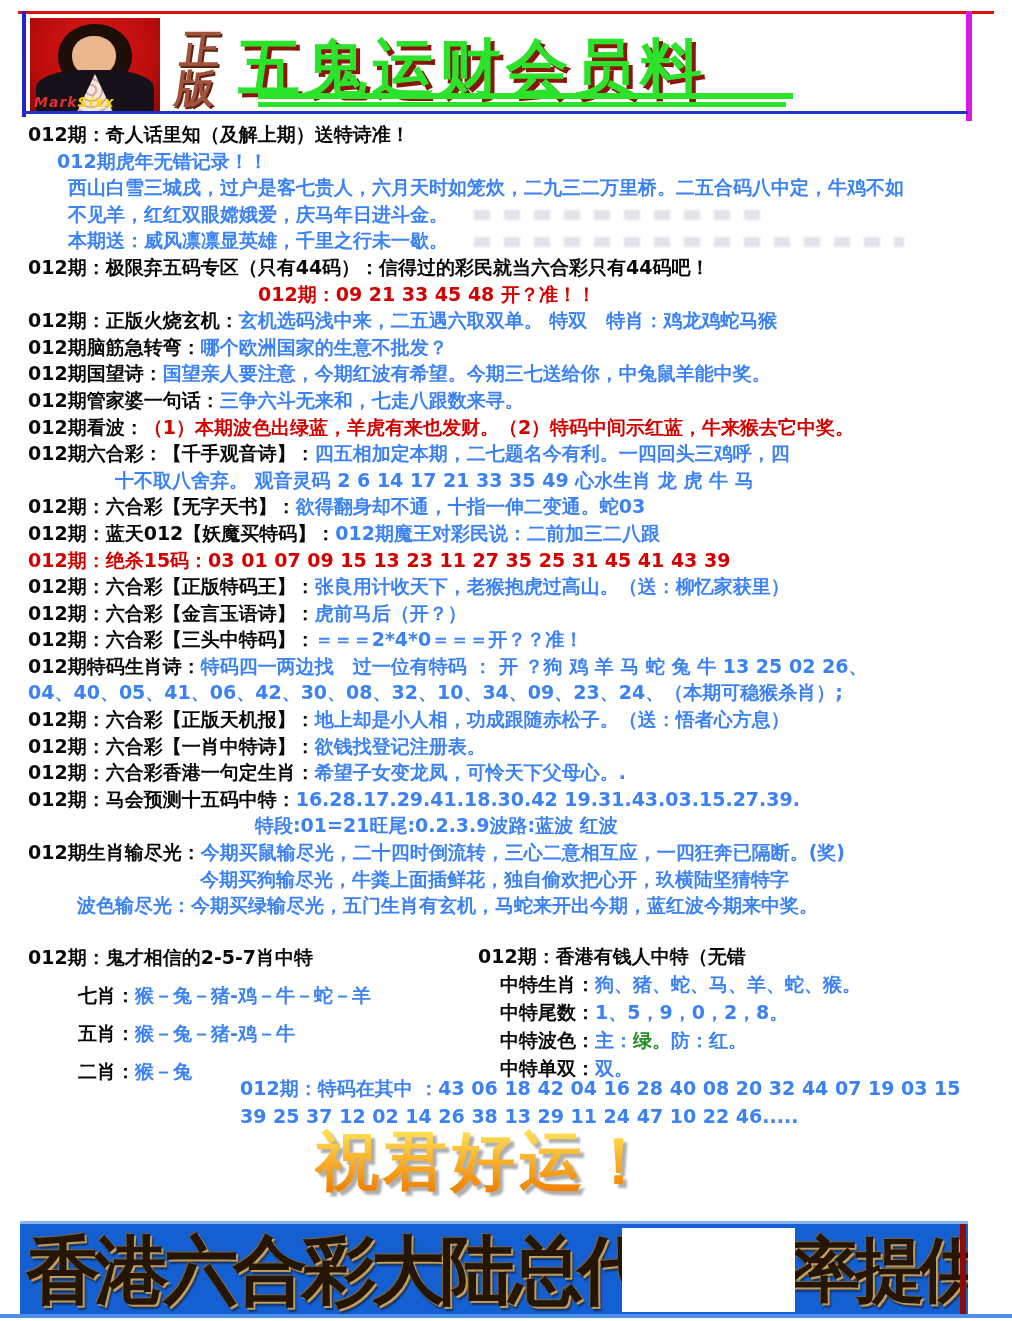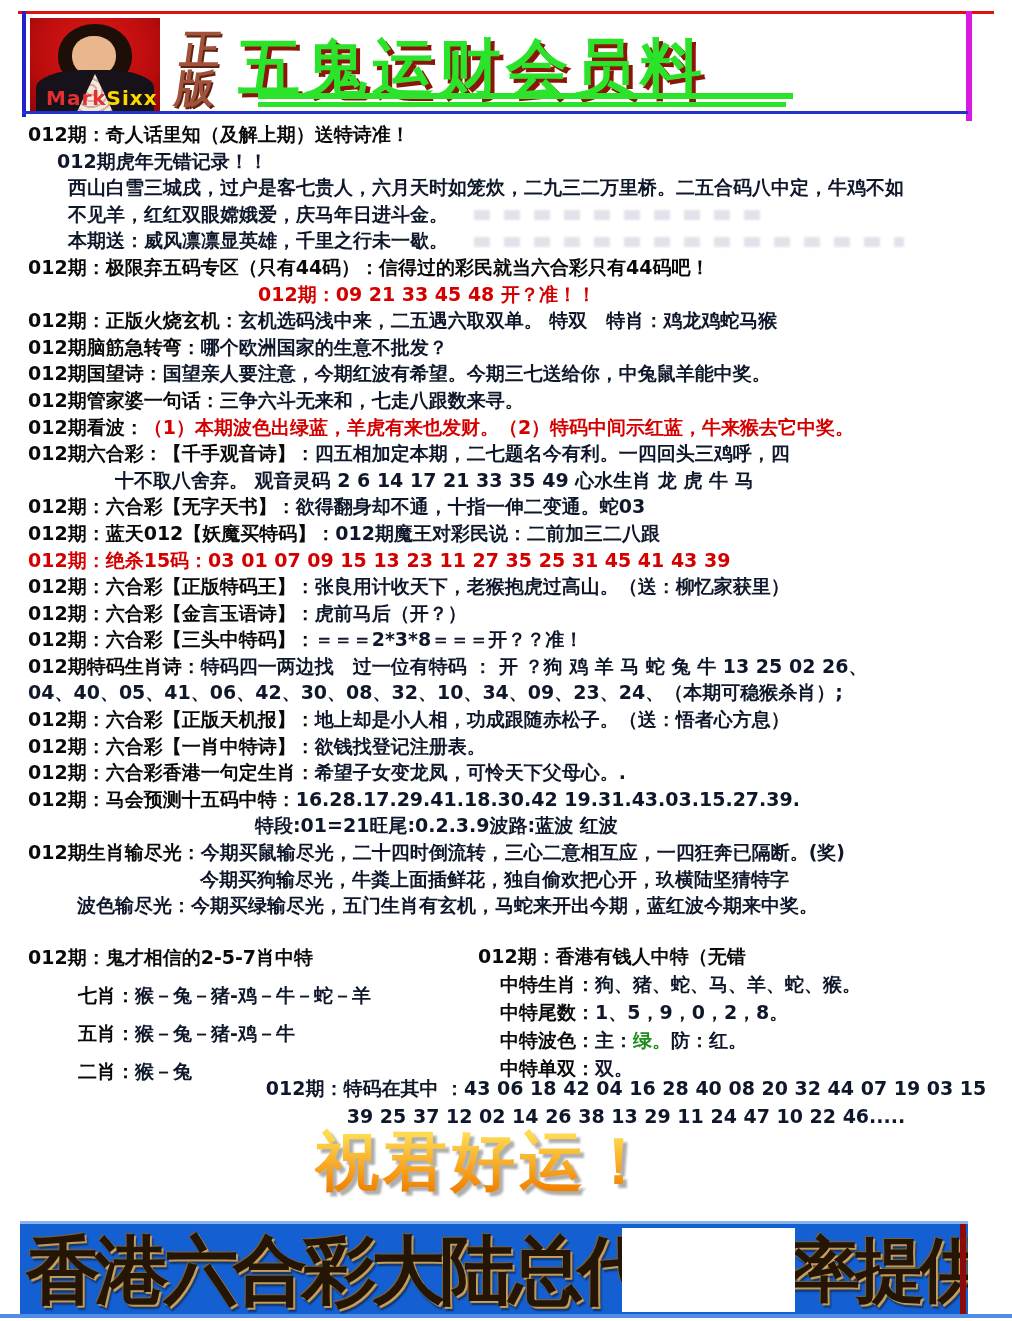--- a/index.html
+++ b/index.html
@@ -10,49 +10,49 @@
   .frame-left{position:absolute;left:22px;top:11px;width:4px;height:106px;background:#2222cc;}
   .frame-right{position:absolute;left:966px;top:11px;width:6px;height:110px;background:#d819e0;}
   .frame-bottom{position:absolute;left:22px;top:111px;width:946px;height:3px;background:#2233cc;}
   .photo{position:absolute;left:30px;top:18px;width:130px;height:93px;overflow:hidden;
          background:radial-gradient(circle at 50% 35%,#e01818 0%,#b80c0c 70%,#8f0606 100%);}
   .hair{position:absolute;left:28px;top:6px;width:74px;height:62px;border-radius:50% 50% 45% 45%;background:#1d0f08;}
   .face{position:absolute;left:42px;top:18px;width:44px;height:40px;border-radius:48%;background:#e9b68d;}
   .jacket{position:absolute;left:6px;top:52px;width:118px;height:44px;border-radius:40% 40% 0 0;background:#171219;}
   .blouse{position:absolute;left:46px;top:56px;width:38px;height:40px;
           background:repeating-radial-gradient(circle at 40% 40%,#f2e9d6 0 4px,#d8a8b0 4px 6px);clip-path:polygon(50% 0,100% 100%,0 100%);}
-  .photo-cap{position:absolute;left:16px;bottom:1px;font-size:20px;letter-spacing:1px;}
+  .photo-cap{position:absolute;left:4px;bottom:1px;font-size:14px;font-style:italic;letter-spacing:1px;}
   .photo-cap .m{color:#e23030;} .photo-cap .s{color:#ffd700;}
   .edition{position:absolute;left:172px;top:30px;width:52px;height:80px;color:#a1523a;
            font-size:40px;line-height:39px;text-align:center;transform:skewX(-8deg);
            text-shadow:2px 2px 0 #5e2312;}
   .title{position:absolute;left:238px;top:26px;font-size:62px;letter-spacing:5px;color:#2be32b;
          text-shadow:4px 4px 0 #8b1508;white-space:nowrap;}
   .uline1{position:absolute;left:258px;top:93px;width:535px;height:6px;background:#2be32b;}
   .uline2{position:absolute;left:258px;top:102px;width:528px;height:5px;background:#2be32b;}
   
   .rows{position:absolute;left:0;top:121px;width:1012px;}
   .row{padding-left:28px;line-height:26.6px;font-size:19px;white-space:pre;}
-  .k{color:#0a0a0a;} .b{color:#0f172a;} .r{color:#d40000;} .g{color:#1f8c1f;}
+  .k{color:#0a0a0a;} .b{color:#3b82f6;} .r{color:#d40000;} .g{color:#1f8c1f;}
   .in1{padding-left:57px;} .in2{padding-left:68px;} .in3{padding-left:115px;}
   .inc{padding-left:218px;margin-left:40px;} .incb{padding-left:255px;} .ind{padding-left:200px;} .ine{padding-left:77px;}
   .smudge{display:inline-block;height:10px;margin-left:26px;vertical-align:middle;opacity:.75;
           background:repeating-linear-gradient(90deg,#d9d9e4 0 16px,transparent 16px 30px);filter:blur(1px);}
   .sm1{width:300px;} .sm2{width:430px;}
   
   .cols{position:absolute;left:0;top:942px;width:1012px;height:132px;}
   .colL{position:absolute;left:28px;top:0;width:450px;font-size:19px;}
   .colL .t{line-height:30px;white-space:pre;}
   .colL .cr{padding-left:50px;line-height:30px;white-space:pre;margin-top:8px;}
   .colR{position:absolute;left:478px;top:0;width:530px;font-size:19px;}
   .colR .t{line-height:28px;white-space:pre;}
   .colR .cr{padding-left:22px;line-height:28px;white-space:pre;}
   
   .tail{position:absolute;left:0;top:1074px;width:1012px;}
-  .tail .row{padding-left:240px;line-height:28px;text-align:center;}
+  .tail .row{padding-left:240px;line-height:28px;}
   .wish{position:absolute;left:315px;top:1118px;font-size:64px;letter-spacing:4px;
         background:linear-gradient(#ffd94e 20%,#f07f00 85%);-webkit-background-clip:text;background-clip:text;
         color:transparent;filter:drop-shadow(4px 4px 1px rgba(130,130,130,.65));white-space:nowrap;}
   .banner{position:absolute;left:20px;top:1221px;width:948px;height:92px;background:#1460d2;
           border-top:3px solid #8ab4ec;overflow:hidden;}
   .banner .bl,.banner .br{position:absolute;top:2px;font-size:74px;line-height:88px;white-space:nowrap;
           color:#241505;letter-spacing:-5px;
           text-shadow:2px 2px 1px #caa05a,-1px -1px 1px #7e6136,3px 4px 2px rgba(0,0,0,.55);}
   .banner .bl{left:6px;}
   .banner .br{left:770px;font-size:70px;}
@@ -96,21 +96,21 @@
     <div class="row"><span class="k">012期国望诗：</span><span class="b">国望亲人要注意，今期红波有希望。今期三七送给你，中兔鼠羊能中奖。</span></div>
     <div class="row"><span class="k">012期管家婆一句话：</span><span class="b">三争六斗无来和，七走八跟数来寻。</span></div>
     <div class="row"><span class="k">012期看波：</span><span class="r">（1）本期波色出绿蓝，羊虎有来也发财。（2）特码中间示红蓝，牛来猴去它中奖。</span></div>
     <div class="row"><span class="k">012期六合彩：【千手观音诗】：</span><span class="b">四五相加定本期，二七题名今有利。一四回头三鸡呼，四</span></div>
     <div class="row in3"><span class="b">十不取八舍弃。 观音灵码 2 6 14 17 21 33 35 49 心水生肖 龙 虎 牛 马</span></div>
     <div class="row"><span class="k">012期：六合彩【无字天书】：</span><span class="b">欲得翻身却不通，十指一伸二变通。蛇03</span></div>
     <div class="row"><span class="k">012期：蓝天012【妖魔买特码】：</span><span class="b">012期魔王对彩民说：二前加三二八跟</span></div>
     <div class="row"><span class="r">012期：绝杀15码：</span><span class="r">03 01 07 09 15 13 23 11 27 35 25 31 45 41 43 39</span></div>
     <div class="row"><span class="k">012期：六合彩【正版特码王】：</span><span class="b">张良用计收天下，老猴抱虎过高山。（送：柳忆家获里）</span></div>
     <div class="row"><span class="k">012期：六合彩【金言玉语诗】：</span><span class="b">虎前马后（开？）</span></div>
-    <div class="row"><span class="k">012期：六合彩【三头中特码】：</span><span class="b">＝＝＝2*3*8＝＝＝开？？准！</span></div>
+    <div class="row"><span class="k">012期：六合彩【三头中特码】：</span><span class="b">＝＝＝2*4*0＝＝＝开？？准！</span></div>
     <div class="row"><span class="k">012期特码生肖诗：</span><span class="b">特码四一两边找　过一位有特码 ： 开 ？狗 鸡 羊 马 蛇 兔 牛 13 25 02 26、</span></div>
     <div class="row"><span class="b">04、40、05、41、06、42、30、08、32、10、34、09、23、24、（本期可稳猴杀肖）;</span></div>
     <div class="row"><span class="k">012期：六合彩【正版天机报】：</span><span class="b">地上却是小人相，功成跟随赤松子。（送：悟者心方息）</span></div>
     <div class="row"><span class="k">012期：六合彩【一肖中特诗】：</span><span class="b">欲钱找登记注册表。</span></div>
     <div class="row"><span class="k">012期：六合彩香港一句定生肖：</span><span class="b">希望子女变龙凤，可怜天下父母心。.</span></div>
     <div class="row"><span class="k">012期：马会预测十五码中特：</span><span class="b">16.28.17.29.41.18.30.42 19.31.43.03.15.27.39.</span></div>
     <div class="row incb"><span class="b">特段:01=21旺尾:0.2.3.9波路:蓝波 红波</span></div>
     <div class="row"><span class="k">012期生肖输尽光：</span><span class="b">今期买鼠输尽光，二十四时倒流转，三心二意相互应，一四狂奔已隔断。(奖)</span></div>
     <div class="row ind"><span class="b">今期买狗输尽光，牛粪上面插鲜花，独自偷欢把心开，玖横陆坚猜特字</span></div>
     <div class="row ine"><span class="b">波色输尽光：今期买绿输尽光，五门生肖有玄机，马蛇来开出今期，蓝红波今期来中奖。</span></div>

